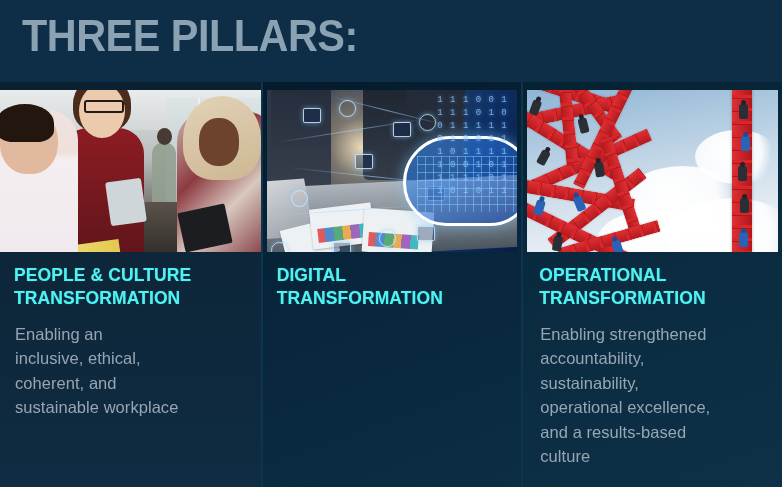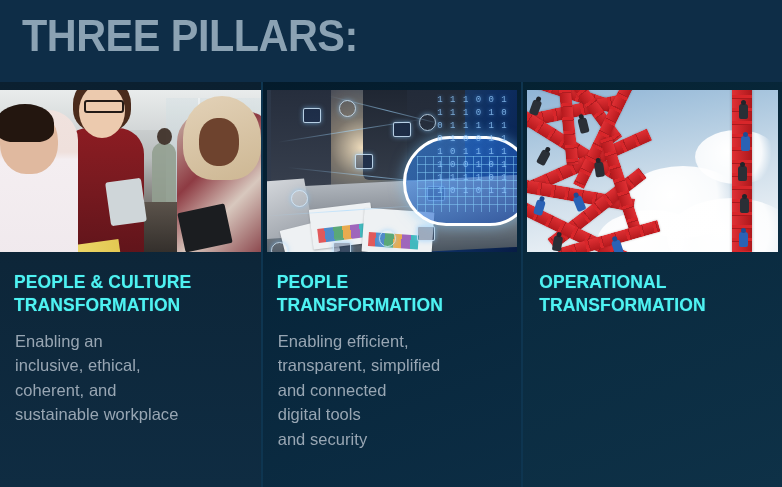--- a/index.html
+++ b/index.html
@@ -311,21 +311,21 @@
     right: 10px;
     top: 182px;
   }
   .col-3 .col-text { left: 16px; }
   .col-heading {
     color: #4ef2f2;
     font-size: 17.5px;
     font-weight: bold;
     line-height: 1.33;
     letter-spacing: .1px;
-    margin: 7px 0 11px 0;
+    margin: 0 0 11px 0;
     white-space: pre-line;
     text-shadow: 0 0 1px rgba(78,242,242,.45);
   }
   .col-body {
     color: #98a6b3;
     font-size: 16.5px;
     line-height: 1.49;
     margin: 1px;
     white-space: pre-line;
     letter-spacing: .05px;
@@ -428,27 +428,22 @@
 1 0 1 1
 1 1 1 0
 0 1 0 1
 1 1 1 1
 0 1 1 0
 1 0 1 1</div>
           </div>
         </div>
       </div>
       <div class="col-text">
-        <h2 class="col-heading">PEOPLE
+        <h2 class="col-heading">DIGITAL
 TRANSFORMATION</h2>
-        <p class="col-body">Enabling efficient,
-transparent, simplified
-and connected
-digital tools
-and security</p>
       </div>
     </div>
 
     <div class="column col-3">
       <div class="photo">
         <div class="photo-inner">
           <div class="ph-ladders">
             <div class="cloudpuff" style="left:96px;  top:76px;  width:120px; height:72px;"></div>
             <div class="cloudpuff" style="left:140px; top:108px; width:130px; height:78px;"></div>
             <div class="cloudpuff" style="left:70px;  top:120px; width:110px; height:64px;"></div>
@@ -484,17 +479,23 @@
             <div class="climber" style="right:31px; top:76px;"></div>
             <div class="climber" style="right:29px; top:108px;"></div>
             <div class="climber blue" style="right:30px; top:142px;"></div>
             <div class="climber" style="right:28px; top:166px;"></div>
           </div>
         </div>
       </div>
       <div class="col-text">
         <h2 class="col-heading">OPERATIONAL
 TRANSFORMATION</h2>
+        <p class="col-body">Enabling strengthened
+accountability,
+sustainability,
+operational excellence,
+and a results-based
+culture</p>
       </div>
     </div>
 
   </div>
 </div>
 
 </body></html>

